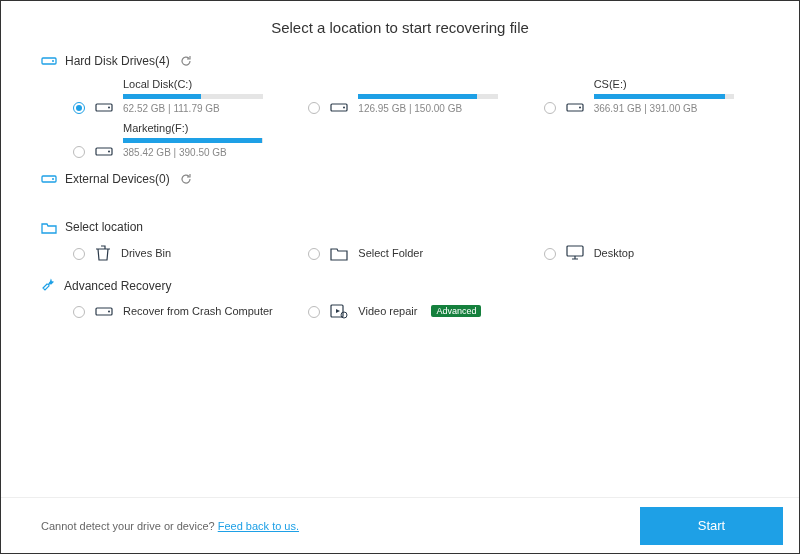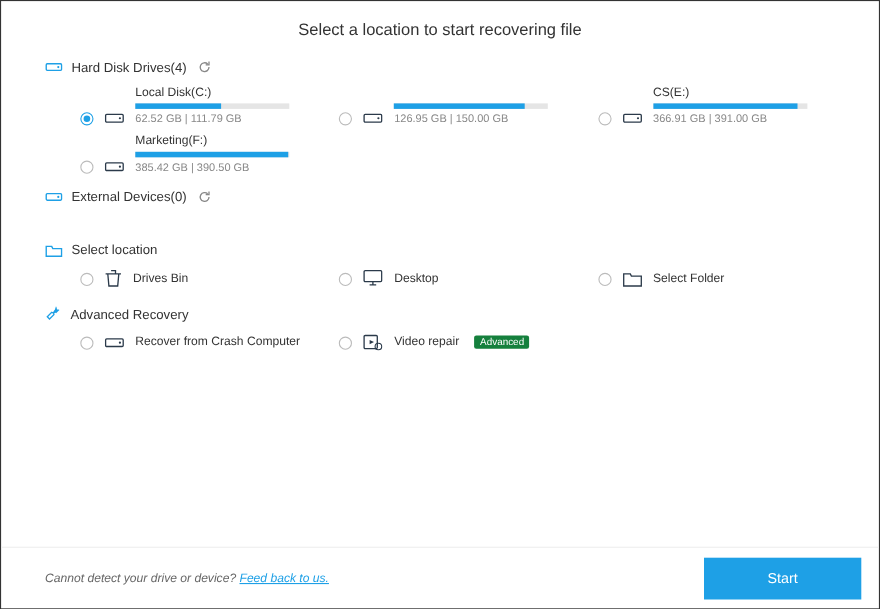--- a/index.html
+++ b/index.html
@@ -27,21 +27,21 @@
 .progress { width: 140px; height: 5px; background: #e5e5e5; margin-bottom: 4px; position: relative; }
 .progress-fill { height: 100%; background: #1ea0e6; }
 .drive-size { font-size: 10px; color: #888; }
 .loc-grid { display: grid; grid-template-columns: 1fr 1fr 1fr; gap: 8px 20px; padding-left: 32px; margin-bottom: 16px; }
 .loc-item { display: flex; align-items: center; gap: 10px; }
 .loc-item .loc-icon { flex-shrink: 0; }
 .loc-name { font-size: 11px; color: #333; }
 .badge { background: #15803d; color: #fff; font-size: 9px; padding: 1px 5px; border-radius: 2px; margin-left: 4px; }
 .empty-section { height: 24px; }
 .footer { height: 56px; border-top: 1px solid #eee; display: flex; align-items: center; padding: 0 16px 0 40px; }
-.footer-text { font-size: 11px; color: #666; font-style: italic; }
+.footer-text { font-size: 11px; color: #666; }
 .footer-link { color: #1ea0e6; text-decoration: underline; cursor: pointer; }
 .start-btn { margin-left: auto; background: #1ea0e6; color: #fff; border: none; width: 143px; height: 38px; font-size: 13px; cursor: pointer; }
 svg { display: block; }
 </style>
 </head>
 <body>
 
 <div class="window">
 
   <div class="content">
@@ -158,35 +158,35 @@
         <span class="loc-icon">
             <svg width="16" height="18" viewBox="0 0 16 18">
               <path d="M3 5h10l-1 11H4zM1 5h14M6 2h4v3" fill="none" stroke="#2b3a4a" stroke-width="1.2"></path>
             </svg>
           </span>
         <span class="loc-name">Drives Bin</span>
       </div>
       <div class="loc-item">
         <div class="radio"></div>
         <span class="loc-icon">
+            <svg width="18" height="15" viewBox="0 0 18 15">
+              <path d="M1 3h6l1 2h9v9H1z" fill="none" stroke="#2b3a4a" stroke-width="1.2"></path>
+            </svg>
+          </span>
+        <span class="loc-name">Select Folder</span>
+      </div>
+      <div class="loc-item">
+        <div class="radio"></div>
+        <span class="loc-icon">
             <svg width="18" height="16" viewBox="0 0 18 16">
               <rect x="1" y="1" width="16" height="10" rx="1" fill="none" stroke="#2b3a4a" stroke-width="1.2"></rect>
               <path d="M6 14h6M9 11v3" stroke="#2b3a4a" stroke-width="1.2"></path>
             </svg>
           </span>
         <span class="loc-name">Desktop</span>
-      </div>
-      <div class="loc-item">
-        <div class="radio"></div>
-        <span class="loc-icon">
-            <svg width="18" height="15" viewBox="0 0 18 15">
-              <path d="M1 3h6l1 2h9v9H1z" fill="none" stroke="#2b3a4a" stroke-width="1.2"></path>
-            </svg>
-          </span>
-        <span class="loc-name">Select Folder</span>
       </div>
     </div>
 
     <div class="section-header">
       <span class="sec-icon">
           <svg width="15" height="15" viewBox="0 0 15 15">
             <path d="M10 2a3 3 0 0 1-4 4L2 10l2 2 4-4a3 3 0 0 1 4-4l-2 2-1-1z" fill="none" stroke="#1ea0e6" stroke-width="1.2"></path>
           </svg>
         </span>
       <span>Advanced Recovery</span>

